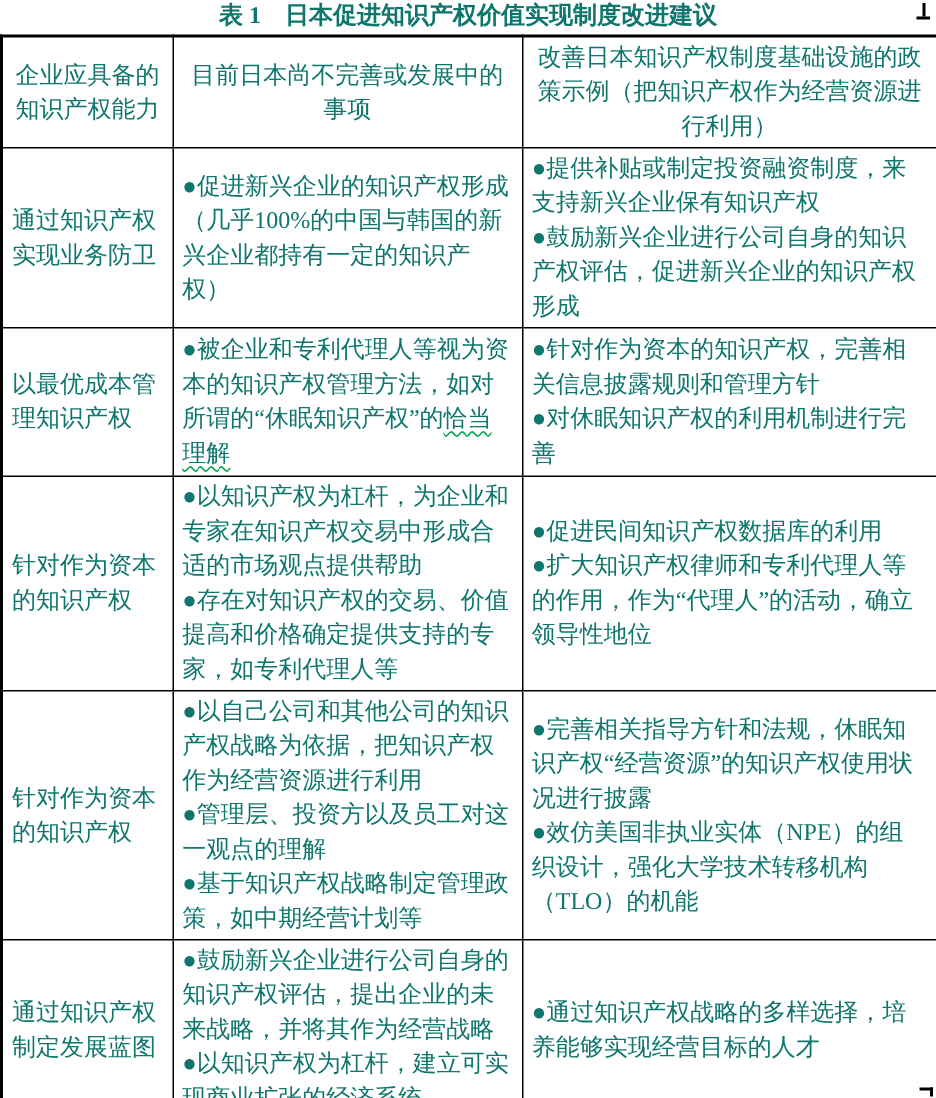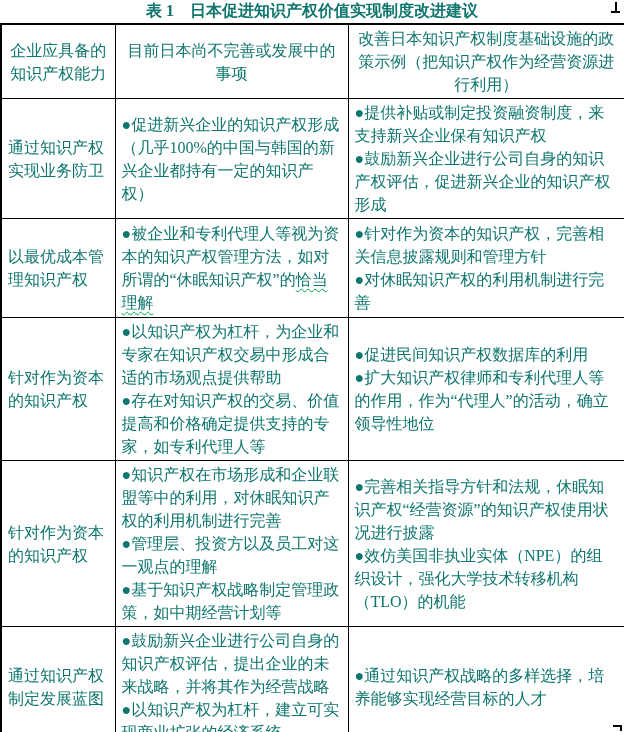--- a/index.html
+++ b/index.html
@@ -125,21 +125,21 @@
       </td>
       <td class="cell-policies">
         <div class="bullet-line">●促进民间知识产权数据库的利用</div>
         <div class="bullet-line">●扩大知识产权律师和专利代理人等的作用，作为“代理人”的活动，确立领导性地位</div>
       </td>
     </tr>
 
     <tr class="row-3">
       <td class="cell-capability">针对作为资本的知识产权</td>
       <td class="cell-issues">
-        <div class="bullet-line">●知识产权在市场形成和企业联盟等中的利用，对休眠知识产权的利用机制进行完善</div>
+        <div class="bullet-line">●以自己公司和其他公司的知识产权战略为依据，把知识产权作为经营资源进行利用</div>
         <div class="bullet-line">●管理层、投资方以及员工对这一观点的理解</div>
         <div class="bullet-line">●基于知识产权战略制定管理政策，如中期经营计划等</div>
       </td>
       <td class="cell-policies">
         <div class="bullet-line">●完善相关指导方针和法规，休眠知识产权“经营资源”的知识产权使用状况进行披露</div>
         <div class="bullet-line">●效仿美国非执业实体（NPE）的组织设计，强化大学技术转移机构（TLO）的机能</div>
       </td>
     </tr>
 
     <tr class="row-4">

